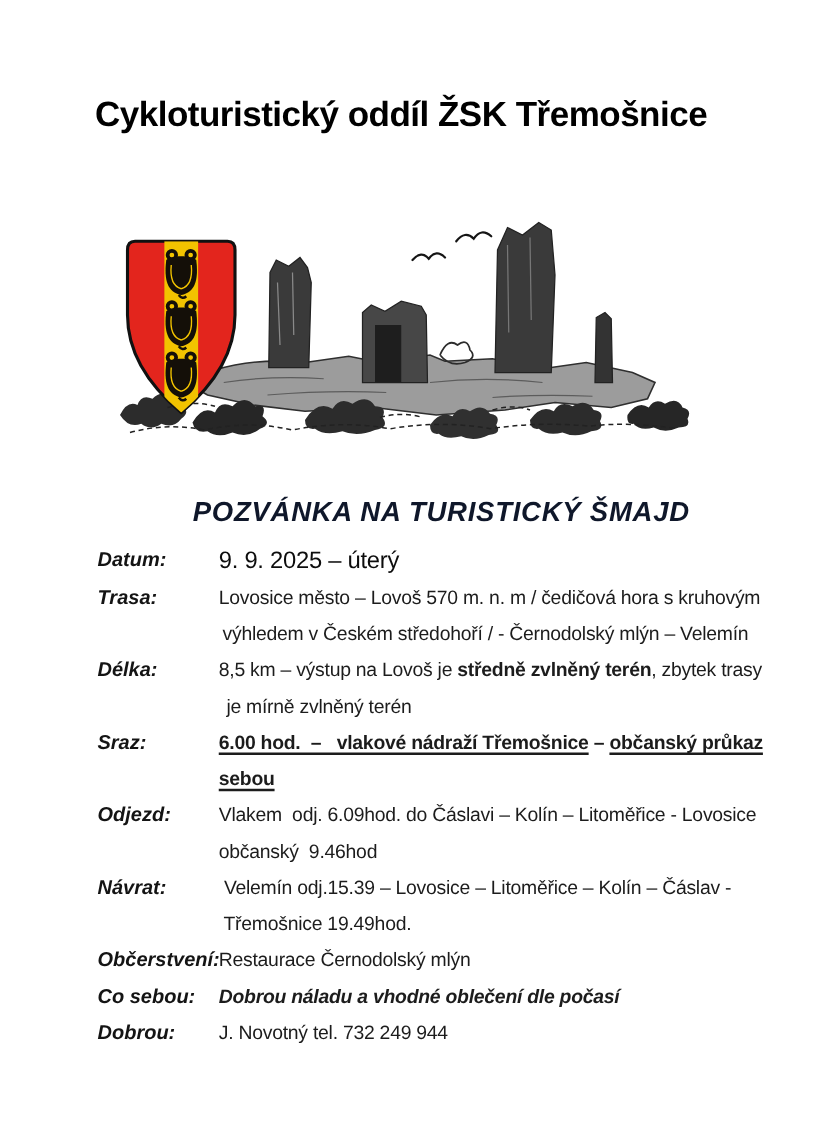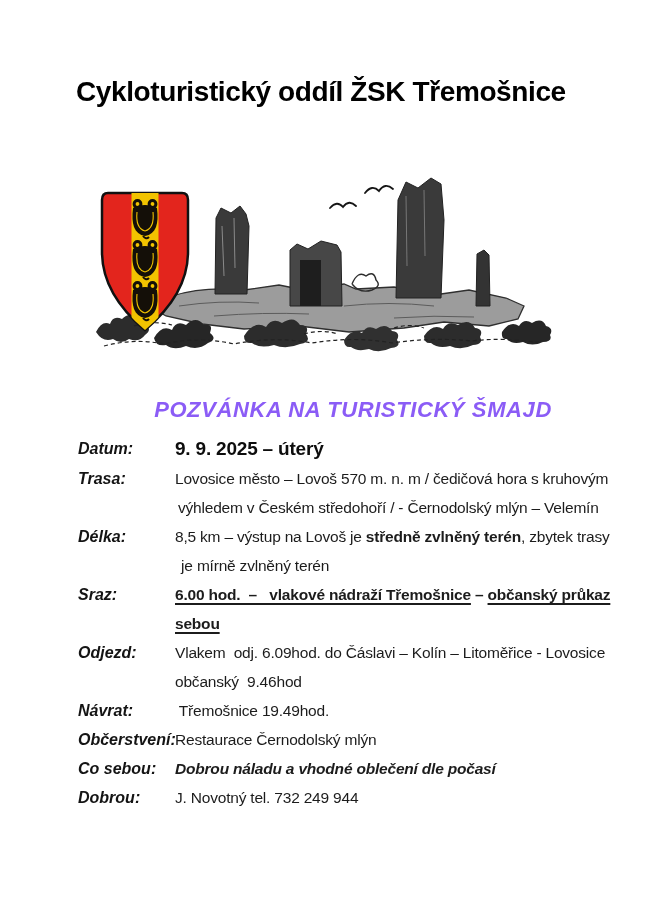--- a/index.html
+++ b/index.html
@@ -14,33 +14,33 @@
   .doc-title{
     position:absolute;left:76px;top:76px;
     font-size:28px;font-weight:700;color:#000;
     letter-spacing:-0.4px;white-space:pre;
   }
   .emblem{position:absolute;left:94px;top:156px;width:458px;height:196px;}
   .invite-heading{
     position:absolute;top:397px;left:56px;width:594px;
     text-align:center;
     font-size:22px;font-weight:700;font-style:italic;
-    letter-spacing:0.6px;color:#8b5cf6;white-space:pre;
+    letter-spacing:0.6px;color:#0f172a;white-space:pre;
   }
   .details{position:absolute;left:78px;top:434px;width:560px;}
   .row{display:grid;grid-template-columns:97px 1fr;}
   .lab{
     font-weight:700;font-style:italic;font-size:16px;line-height:29px;
     color:#141414;white-space:pre;
   }
   .line{line-height:29px;font-size:15.5px;white-space:pre;letter-spacing:-0.2px;color:#1c1c1c;}
   .s-r{font-weight:400;}
   .s-b{font-weight:700;}
   .s-bi{font-weight:700;font-style:italic;}
-  .s-blg{font-weight:700;font-size:19px;color:#0d0d0d;}
+  .s-blg{font-weight:400;font-size:19px;color:#0d0d0d;}
   .s-biu{
     font-weight:700;
     text-decoration:underline;text-decoration-thickness:1.5px;text-underline-offset:3px;
   }
   .s-bu{
     font-weight:700;
     text-decoration:underline;text-decoration-thickness:1.5px;text-underline-offset:3px;
   }
   .sk-gray{fill:var(--sketch-gray);}
   .sk-dark{fill:var(--sketch-dark);}
@@ -163,20 +163,21 @@
       <div class="row">
         <div class="lab">Odjezd:</div>
         <div>
           <div class="line"><span class="s-r">Vlakem  odj. 6.09hod. do Čáslavi – Kolín – Litoměřice - Lovosice</span></div>
           <div class="line"><span class="s-r">občanský  9.46hod</span></div>
         </div>
       </div>
       <div class="row">
         <div class="lab">Návrat:</div>
         <div>
+          <div class="line"><span class="s-r"> Velemín odj.15.39 – Lovosice – Litoměřice – Kolín – Čáslav -</span></div>
           <div class="line"><span class="s-r"> Třemošnice 19.49hod.</span></div>
         </div>
       </div>
       <div class="row">
         <div class="lab">Občerstvení:</div>
         <div>
           <div class="line"><span class="s-r">Restaurace Černodolský mlýn</span></div>
         </div>
       </div>
       <div class="row">

